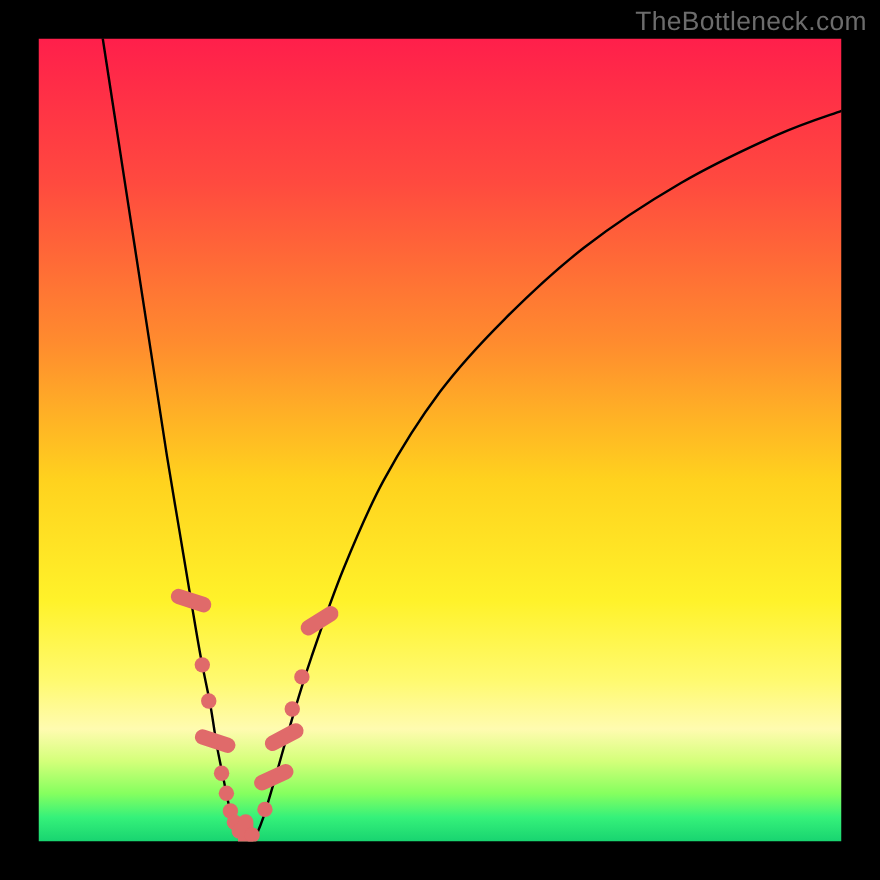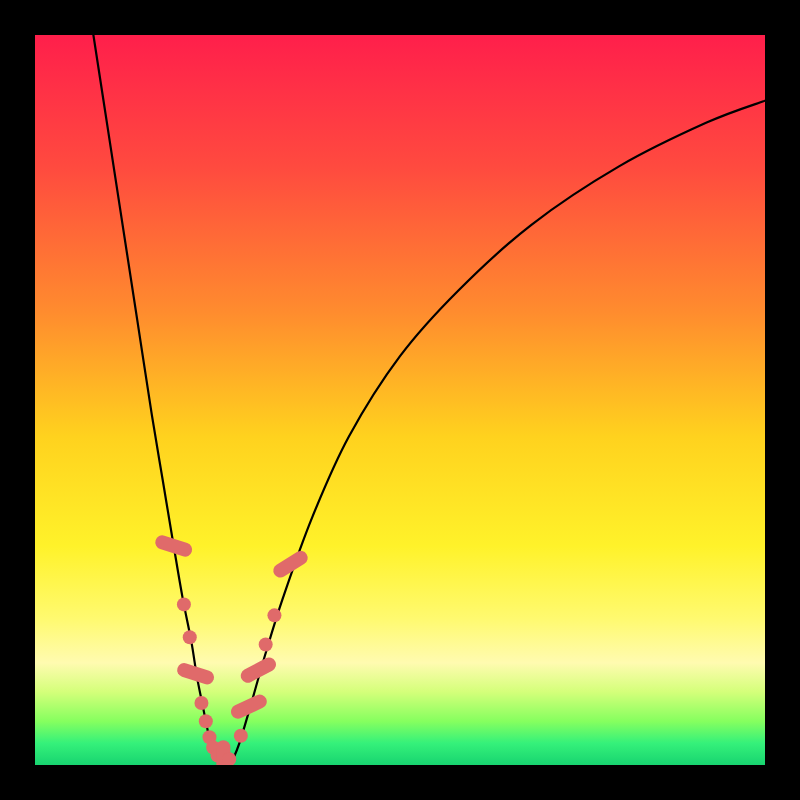--- a/index.html
+++ b/index.html
@@ -89,13 +89,14 @@
           <rect x="-7" y="-19" width="14" height="38" rx="7" ry="7" fill="#e06a6a" transform="translate(213.89,671.6) rotate(65)"></rect>
           <rect x="-7" y="-19" width="14" height="38" rx="7" ry="7" fill="#e06a6a" transform="translate(223.38,635.1) rotate(62)"></rect>
           <circle cx="230.68" cy="609.55" r="7" fill="#e06a6a"></circle>
           <circle cx="239.43999999999997" cy="580.35" r="7" fill="#e06a6a"></circle>
           <rect x="-7" y="-19" width="14" height="38" rx="7" ry="7" fill="#e06a6a" transform="translate(255.49999999999997,529.25) rotate(58)"></rect>
         </g>
     </svg>
 
   </div>
 
+  <div class="watermark">TheBottleneck.com</div>
 </div>
 
 </body></html>

